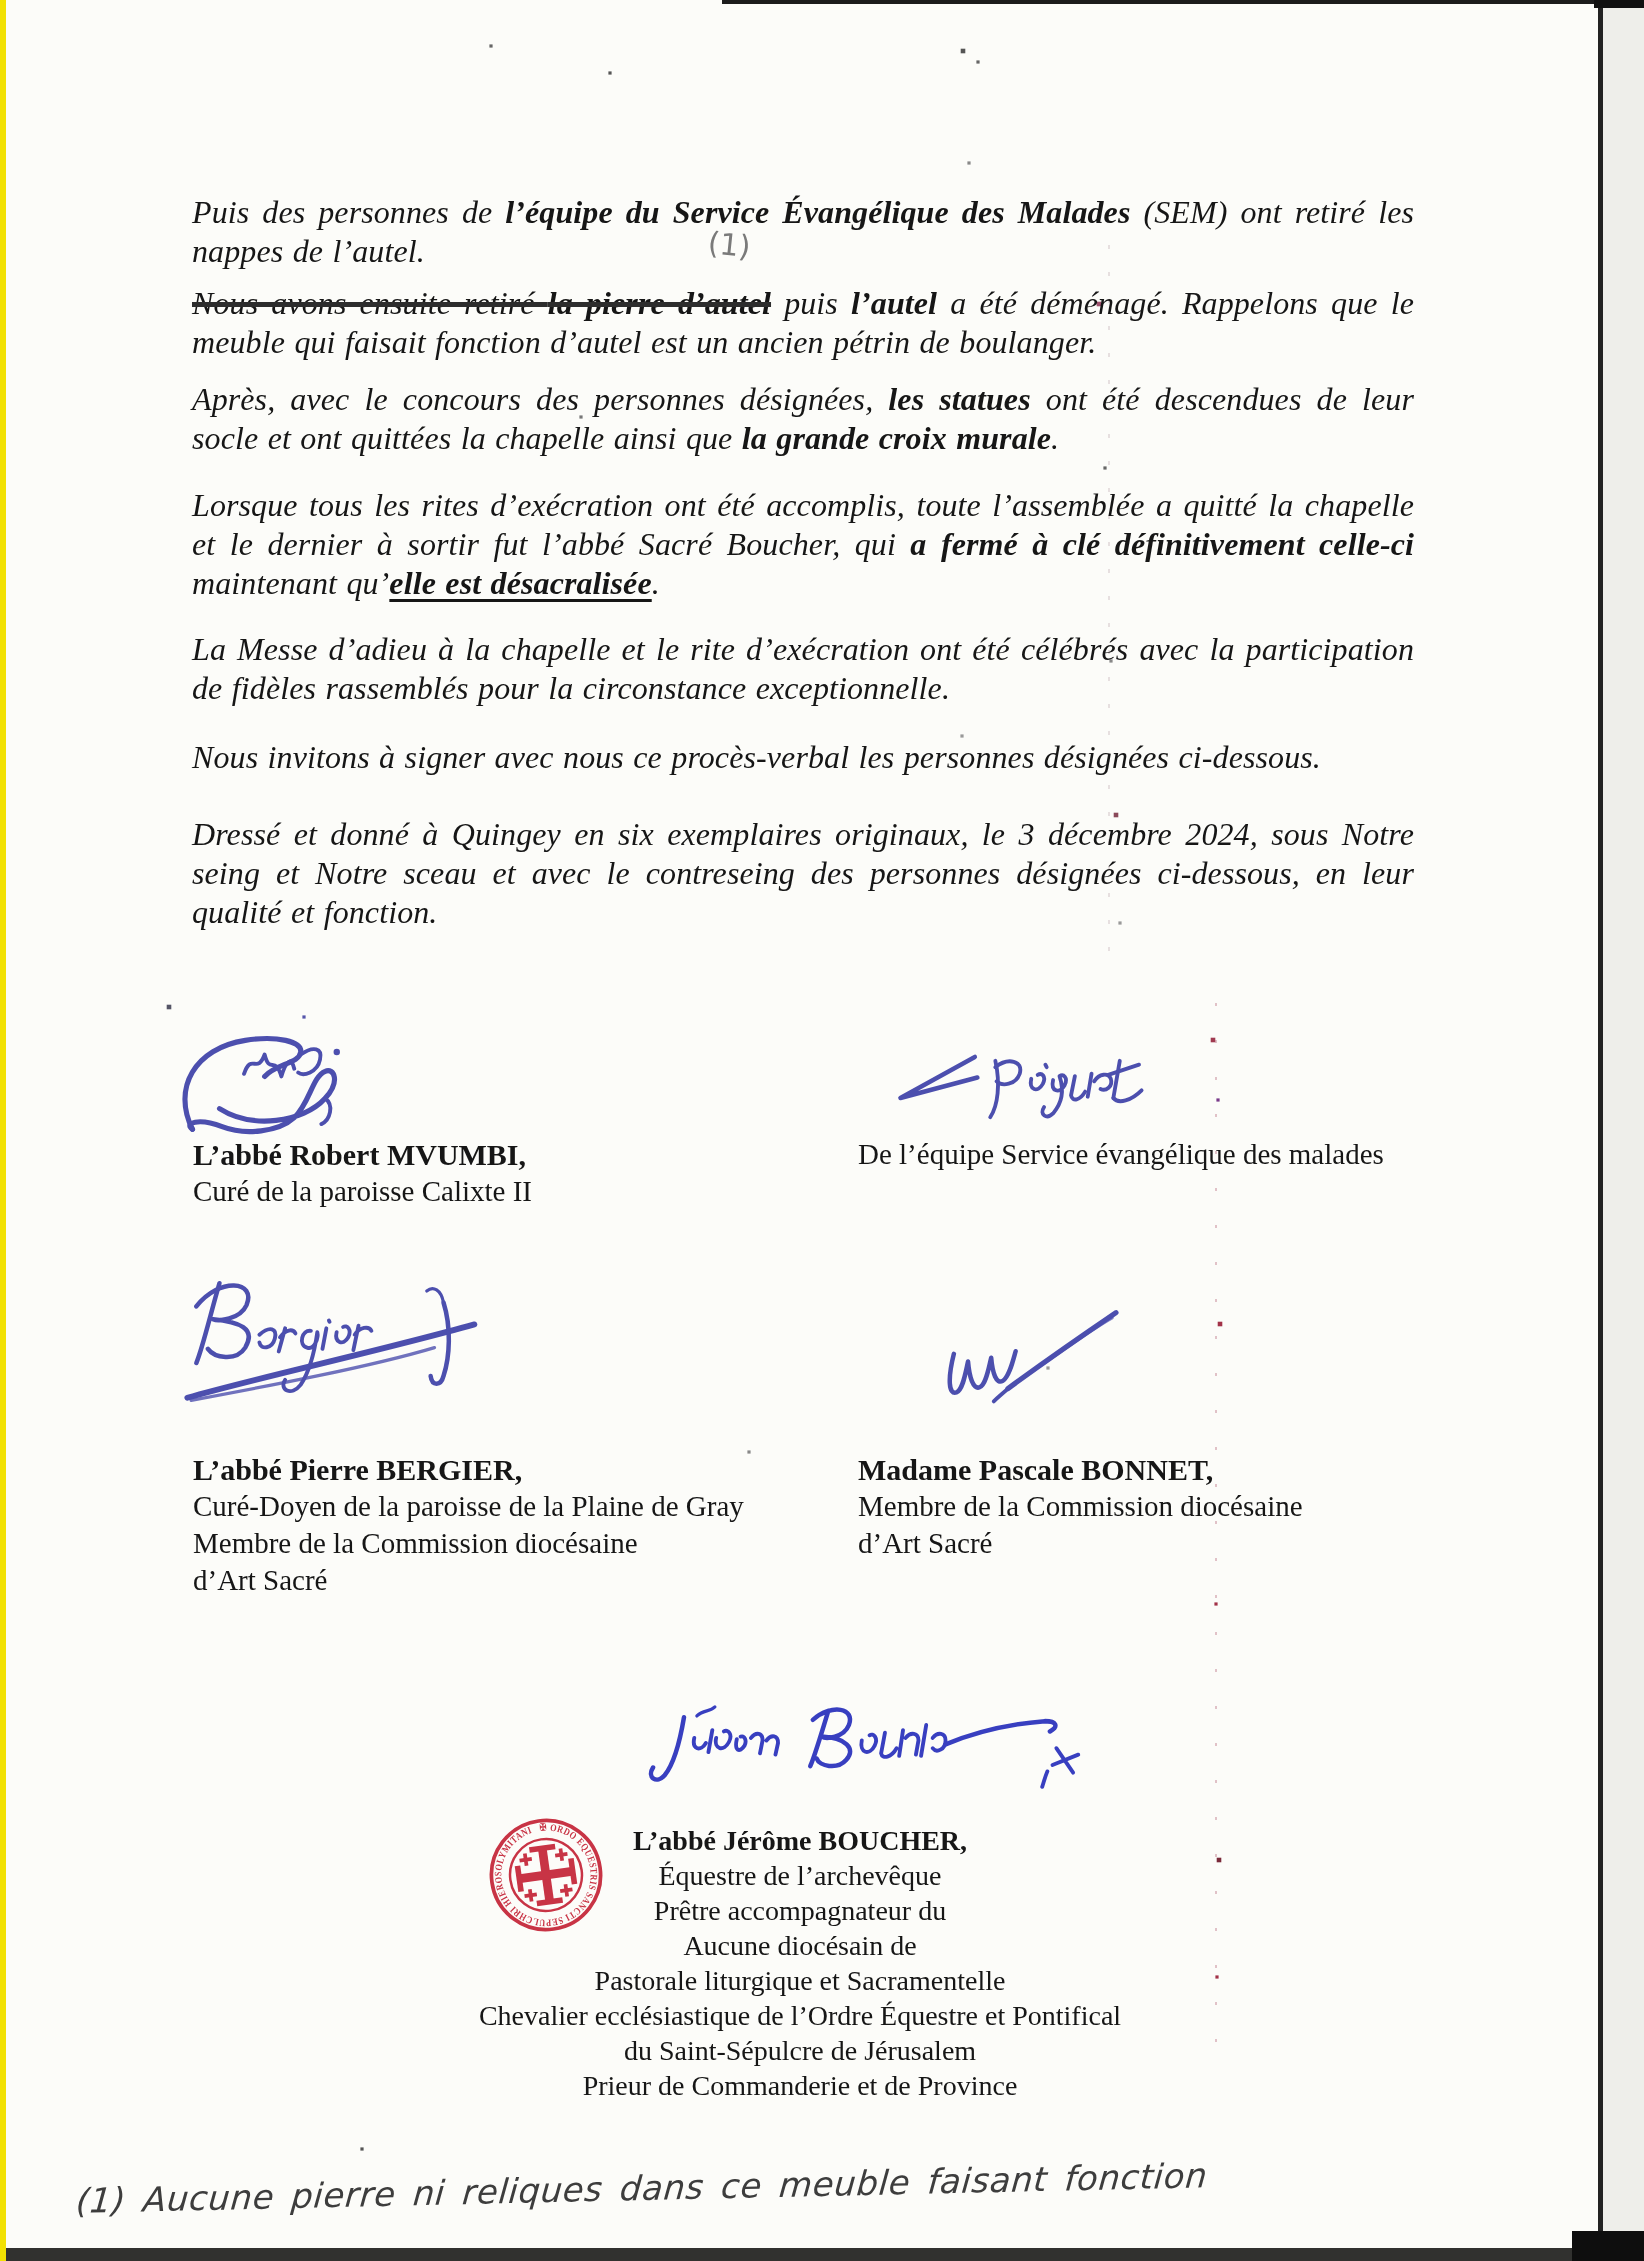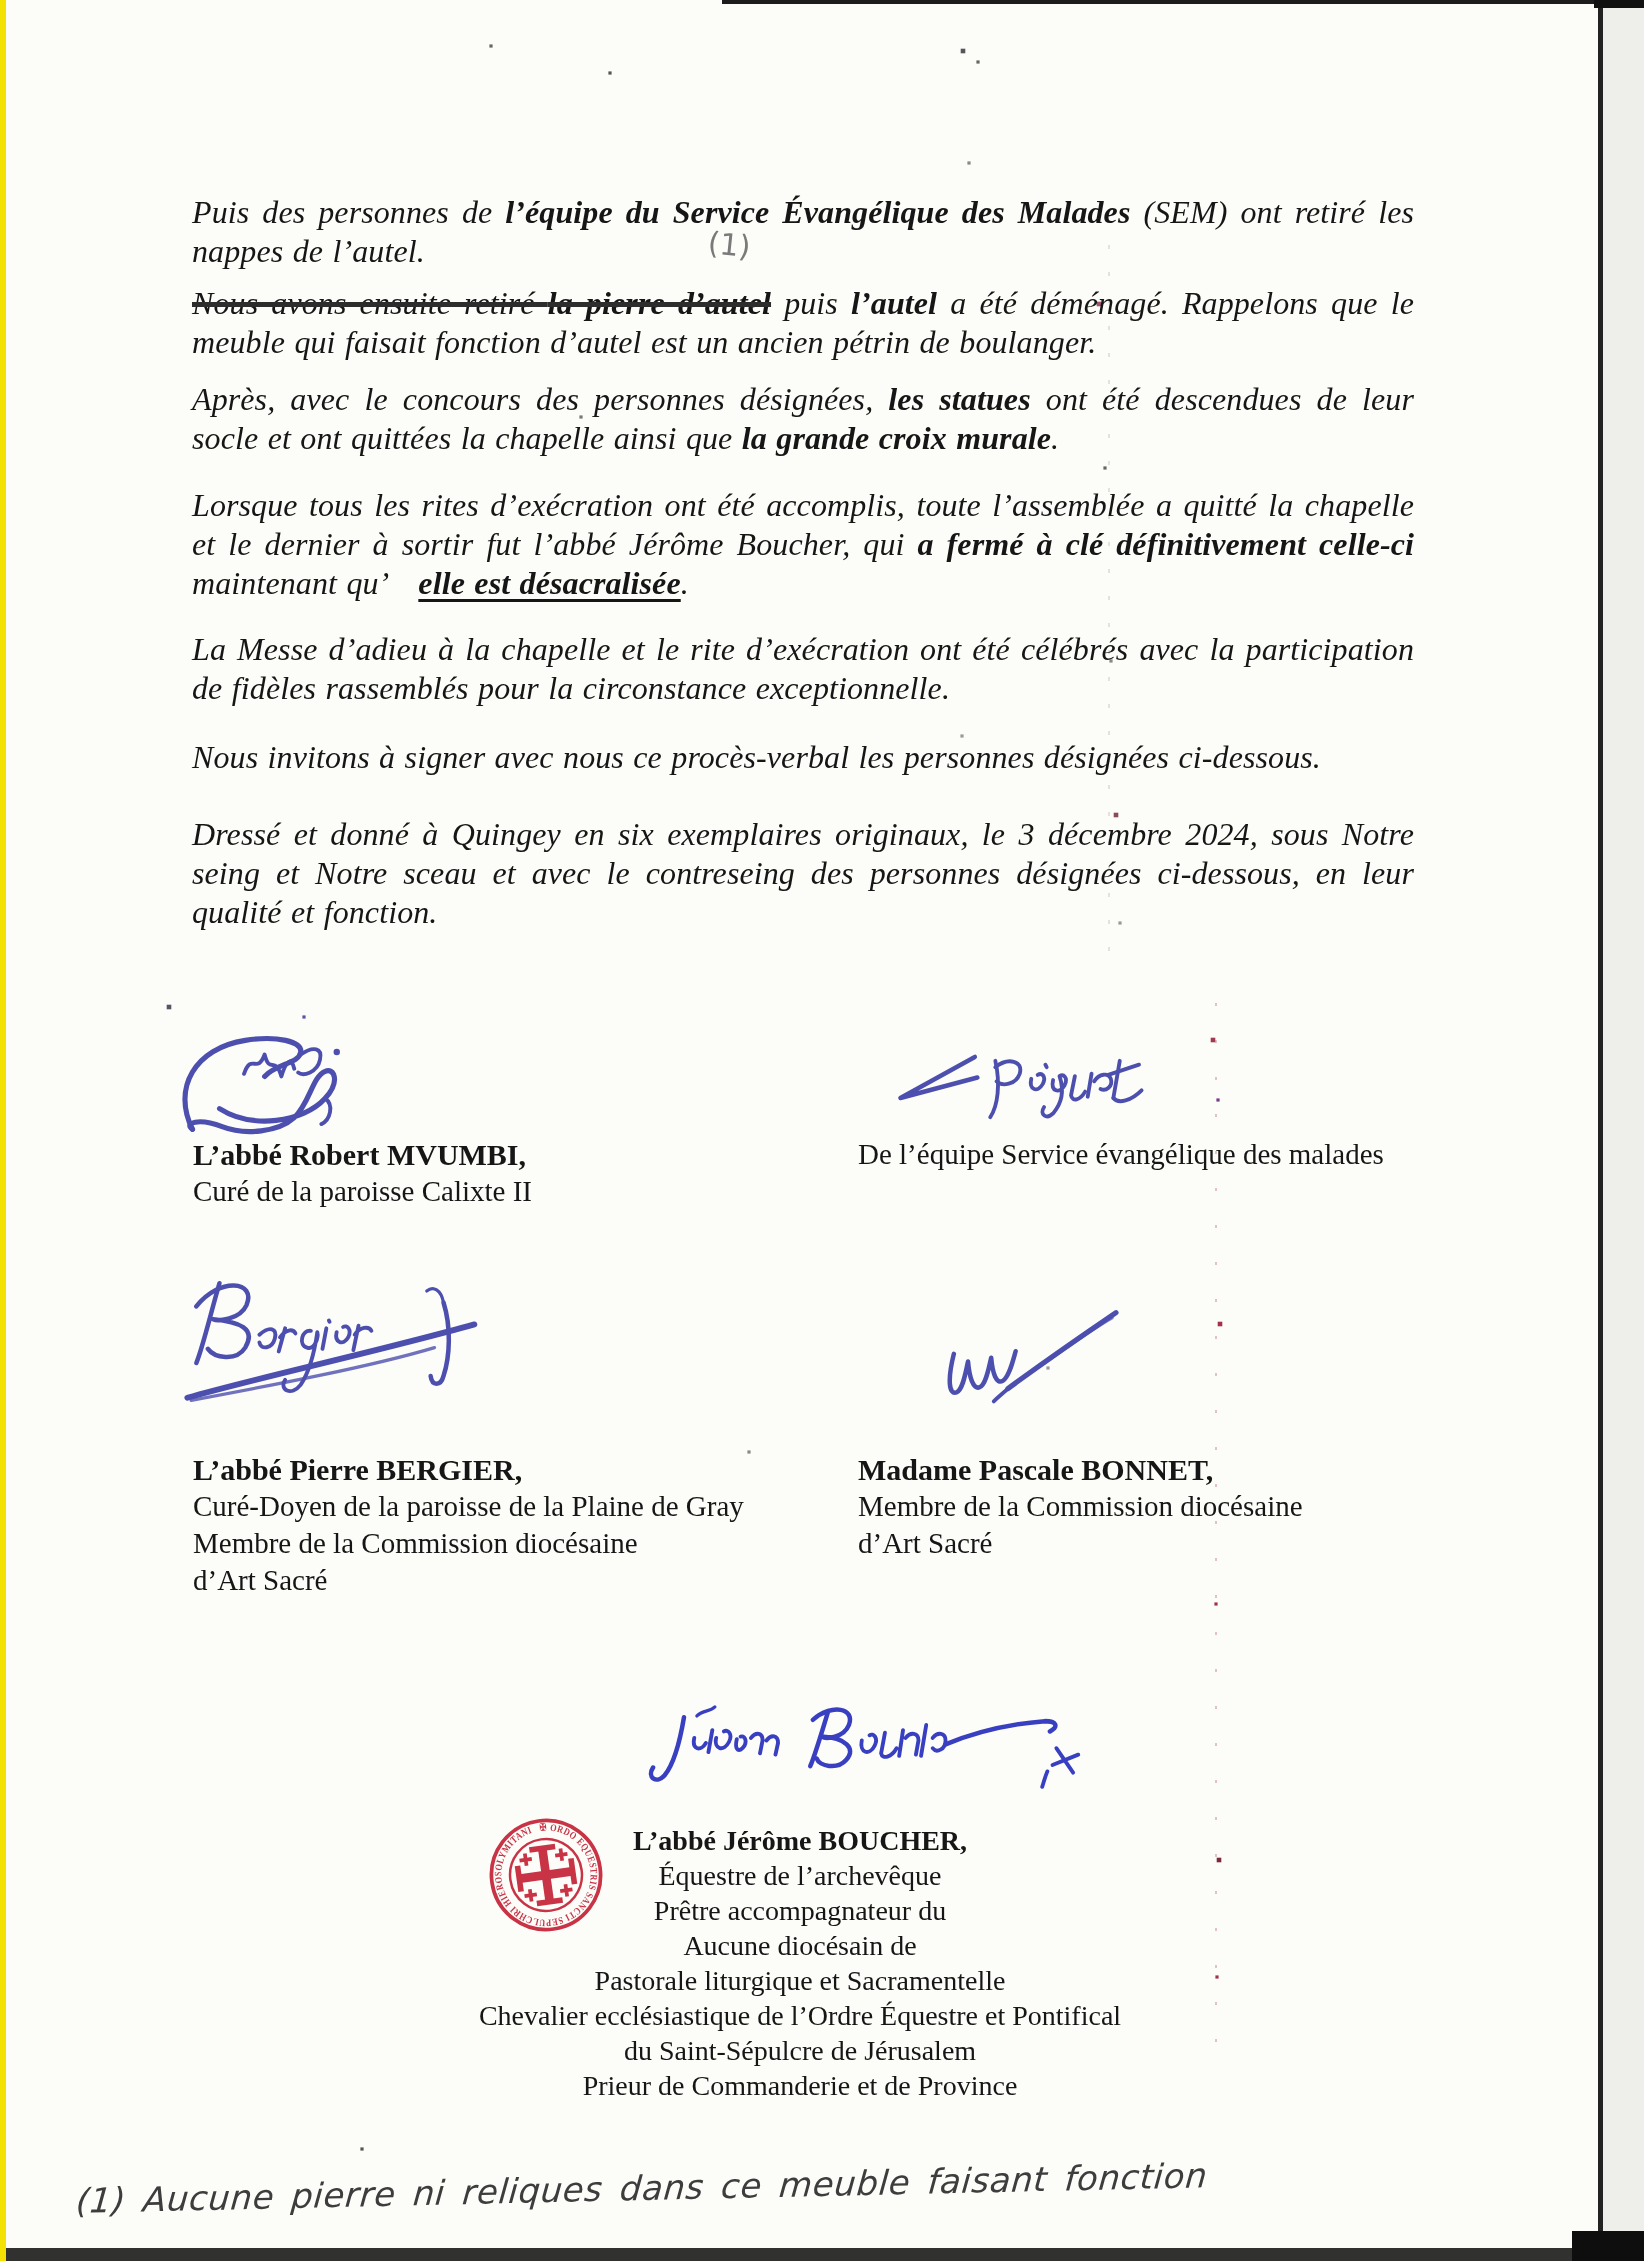--- a/index.html
+++ b/index.html
@@ -11,21 +11,21 @@
   .edge-top-corner{position:absolute;left:1594px;top:0;width:50px;height:8.4px;background:#111;}
   .edge-right-line{position:absolute;left:1598px;top:0;width:4.5px;height:2261px;background:#222;}
   .edge-right-zone{position:absolute;left:1603px;top:0;width:41px;height:2261px;background:#eeeeea;}
   .edge-bottom{position:absolute;left:5.8px;top:2248px;width:1638px;height:13px;background:#31312f;}
   .edge-bottom-corner{position:absolute;left:1572px;top:2231px;width:72px;height:30px;background:#0e0e0e;}
   
   .para{position:absolute;left:192px;width:1222px;font-size:32px;line-height:39px;
         text-align:justify;letter-spacing:0.1px;word-spacing:1.3px;font-style:italic;}
   .para b{font-weight:bold;}
   .strike{text-decoration:line-through;text-decoration-thickness:4.5px;text-decoration-color:#2d2d2d;}
-  .ul{text-decoration:underline;text-decoration-thickness:3.2px;text-underline-offset:5.2px;margin-left:29px;}
+  .ul{text-decoration:underline;text-decoration-thickness:3.2px;text-underline-offset:5.2px;}
   .annot-mark{position:absolute;left:708px;top:227px;font-size:30px;color:#7a7a7a;
         font-family:"DejaVu Sans",sans-serif;transform:rotate(6deg);}
   
   .sigblock{position:absolute;font-size:29px;line-height:37px;}
   .sigblock .nm{font-weight:bold;font-size:30px;}
   .boucher-block{position:absolute;left:413px;top:1823px;width:774px;text-align:center;
         font-size:28px;line-height:35px;}
   .boucher-block .nm{font-weight:bold;font-size:28px;}
   .sig{position:absolute;}
   .seal{position:absolute;left:484px;top:1813px;transform:rotate(-8deg);opacity:.93;}
@@ -64,21 +64,21 @@
   <div class="specks"></div>
 
   <div class="para" style="top:193px"><span>Puis des personnes de </span><b>l’équipe du Service Évangélique des Malades</b><span> (SEM) ont retiré les nappes de l’autel.</span></div>
 
   <div class="annot-mark">(1)</div>
 
   <div class="para" style="top:284px"><span class="strike">Nous avons ensuite retiré </span><b class="strike">la pierre d’autel</b><span> puis </span><b>l’autel</b><span> a été déménagé. Rappelons que le meuble qui faisait fonction d’autel est un ancien pétrin de boulanger.</span></div>
 
   <div class="para" style="top:380px"><span>Après, avec le concours des personnes désignées, </span><b>les statues</b><span> ont été descendues de leur socle et ont quittées la chapelle ainsi que </span><b>la grande croix murale</b><span>.</span></div>
 
-  <div class="para" style="top:486px"><span>Lorsque tous les rites d’exécration ont été accomplis, toute l’assemblée a quitté la chapelle et le dernier à sortir fut l’abbé Jérôme Boucher, qui </span><b>a fermé à clé définitivement celle-ci</b><span> maintenant qu’</span><b class="ul">elle est désacralisée</b><span>.</span></div>
+  <div class="para" style="top:486px"><span>Lorsque tous les rites d’exécration ont été accomplis, toute l’assemblée a quitté la chapelle et le dernier à sortir fut l’abbé Sacré Boucher, qui </span><b>a fermé à clé définitivement celle-ci</b><span> maintenant qu’</span><b class="ul">elle est désacralisée</b><span>.</span></div>
 
   <div class="para" style="top:630px"><span>La Messe d’adieu à la chapelle et le rite d’exécration ont été célébrés avec la participation de fidèles rassemblés pour la circonstance exceptionnelle.</span></div>
 
   <div class="para" style="top:738px"><span>Nous invitons à signer avec nous ce procès-verbal les personnes désignées ci-dessous.</span></div>
 
   <div class="para" style="top:815px"><span>Dressé et donné à Quingey en six exemplaires originaux, le 3 décembre 2024, sous Notre seing et Notre sceau et avec le contreseing des personnes désignées ci-dessous, en leur qualité et fonction.</span></div>
 
   <svg class="sig" style="left:168px;top:1026px" width="219" height="126" viewBox="0 0 340 195">
     <g fill="none" stroke="#4c4fae" stroke-width="8" stroke-linecap="round" stroke-linejoin="round">
       <path d="M38,160 C6,96 42,34 120,22 C170,14 208,24 206,40 C204,58 168,58 150,78"></path>

